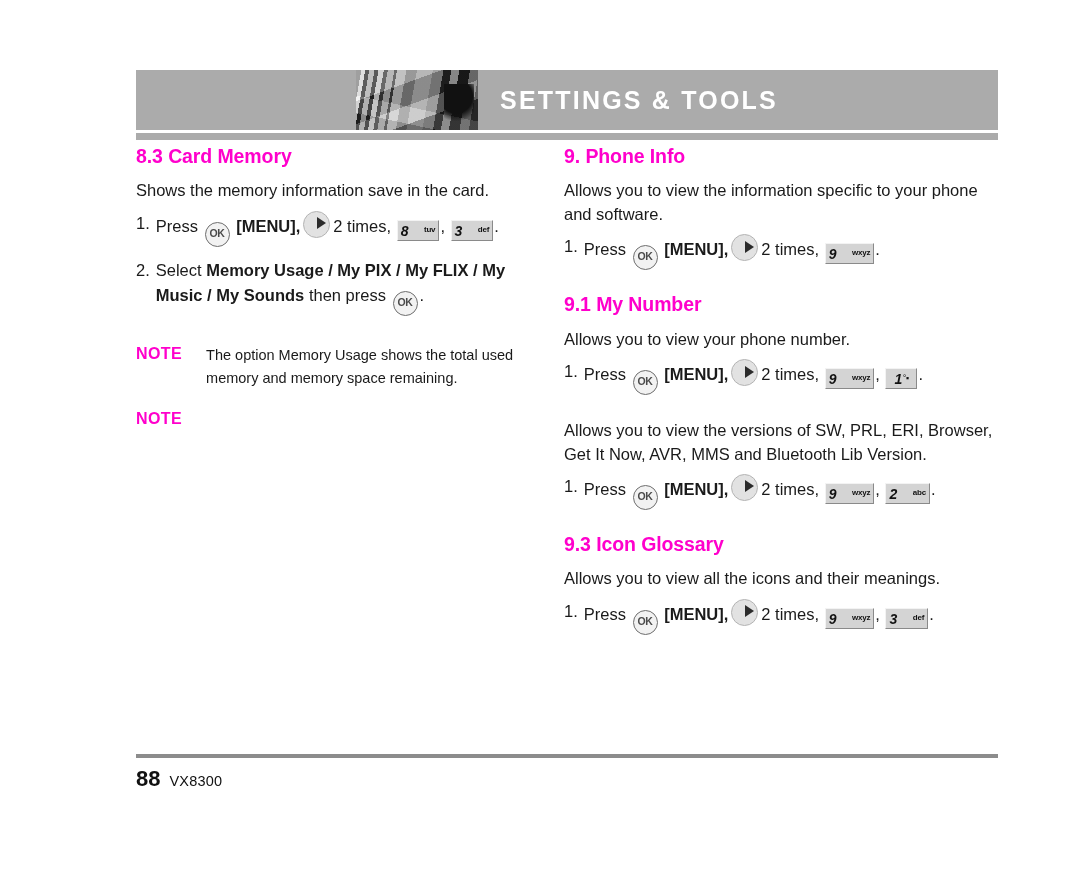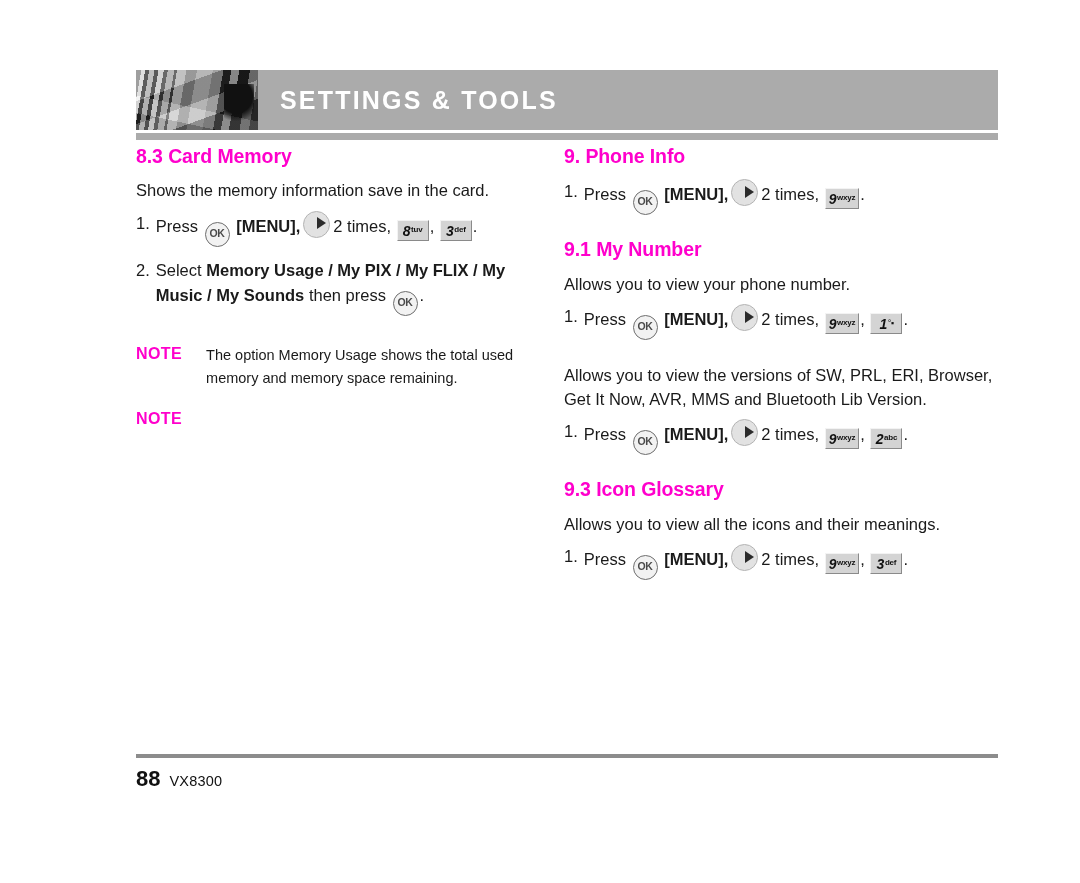--- a/index.html
+++ b/index.html
@@ -27,20 +27,21 @@
   
   .header-bar {
     position: absolute;
     left: 0;
     top: 70px;
     width: 862px;
     height: 60px;
     background: #ababab;
     display: flex;
     align-items: center;
+    justify-content: center;
   }
   .header-photo {
     width: 122px;
     height: 60px;
     flex: 0 0 122px;
     position: relative;
     overflow: hidden;
     background: #8d8d8d;
   }
   .header-photo .stripes {
@@ -195,21 +196,21 @@
     font-weight: bold;
     font-style: italic;
     color: #111;
     letter-spacing: -0.5px;
   }
   .key-sub {
     font-size: 8px;
     font-weight: bold;
     color: #111;
     vertical-align: 4px;
-    margin-left: 1px;
+    margin-left: 16px;
     letter-spacing: -0.2px;
   }
   .key-sym {
     font-size: 9px;
     vertical-align: 3px;
     margin-left: 1px;
     letter-spacing: -0.5px;
     color: #111;
   }
 
@@ -309,20 +310,21 @@
 
       <div class="note">
         <span class="note-label">NOTE</span>
       </div>
 
     </div>
 
     <div class="col-right">
 
       <h2 class="section">9. Phone Info</h2>
+      <p class="body">Allows you to view the information specific to your phone and software.</p>
       <div class="step">
         <span class="step-num">1.</span>
         <span class="step-body"><span>Press</span>&nbsp;<span class="ok-icon">OK</span>&nbsp;<b>[MENU],</b><span class="nav-icon"></span><span>2 times,</span>&nbsp;<span class="key-icon"><span class="key-digit">9</span><span class="key-sub">wxyz</span></span><span>.</span></span>
       </div>
 
       <div class="spacer-lg"></div>
 
       <h2 class="section">9.1 My Number</h2>
       <p class="body">Allows you to view your phone number.</p>
       <div class="step">

